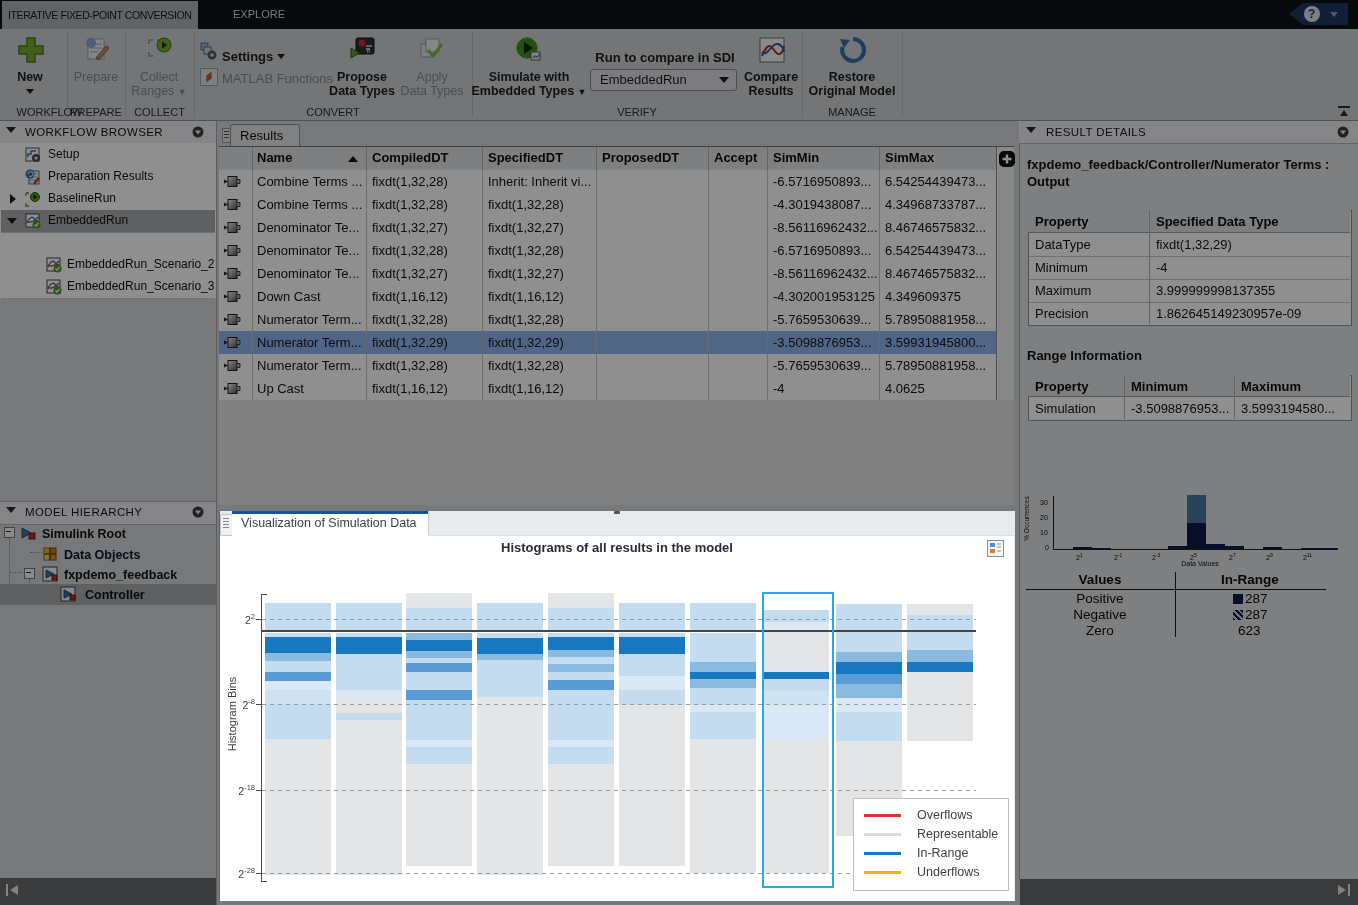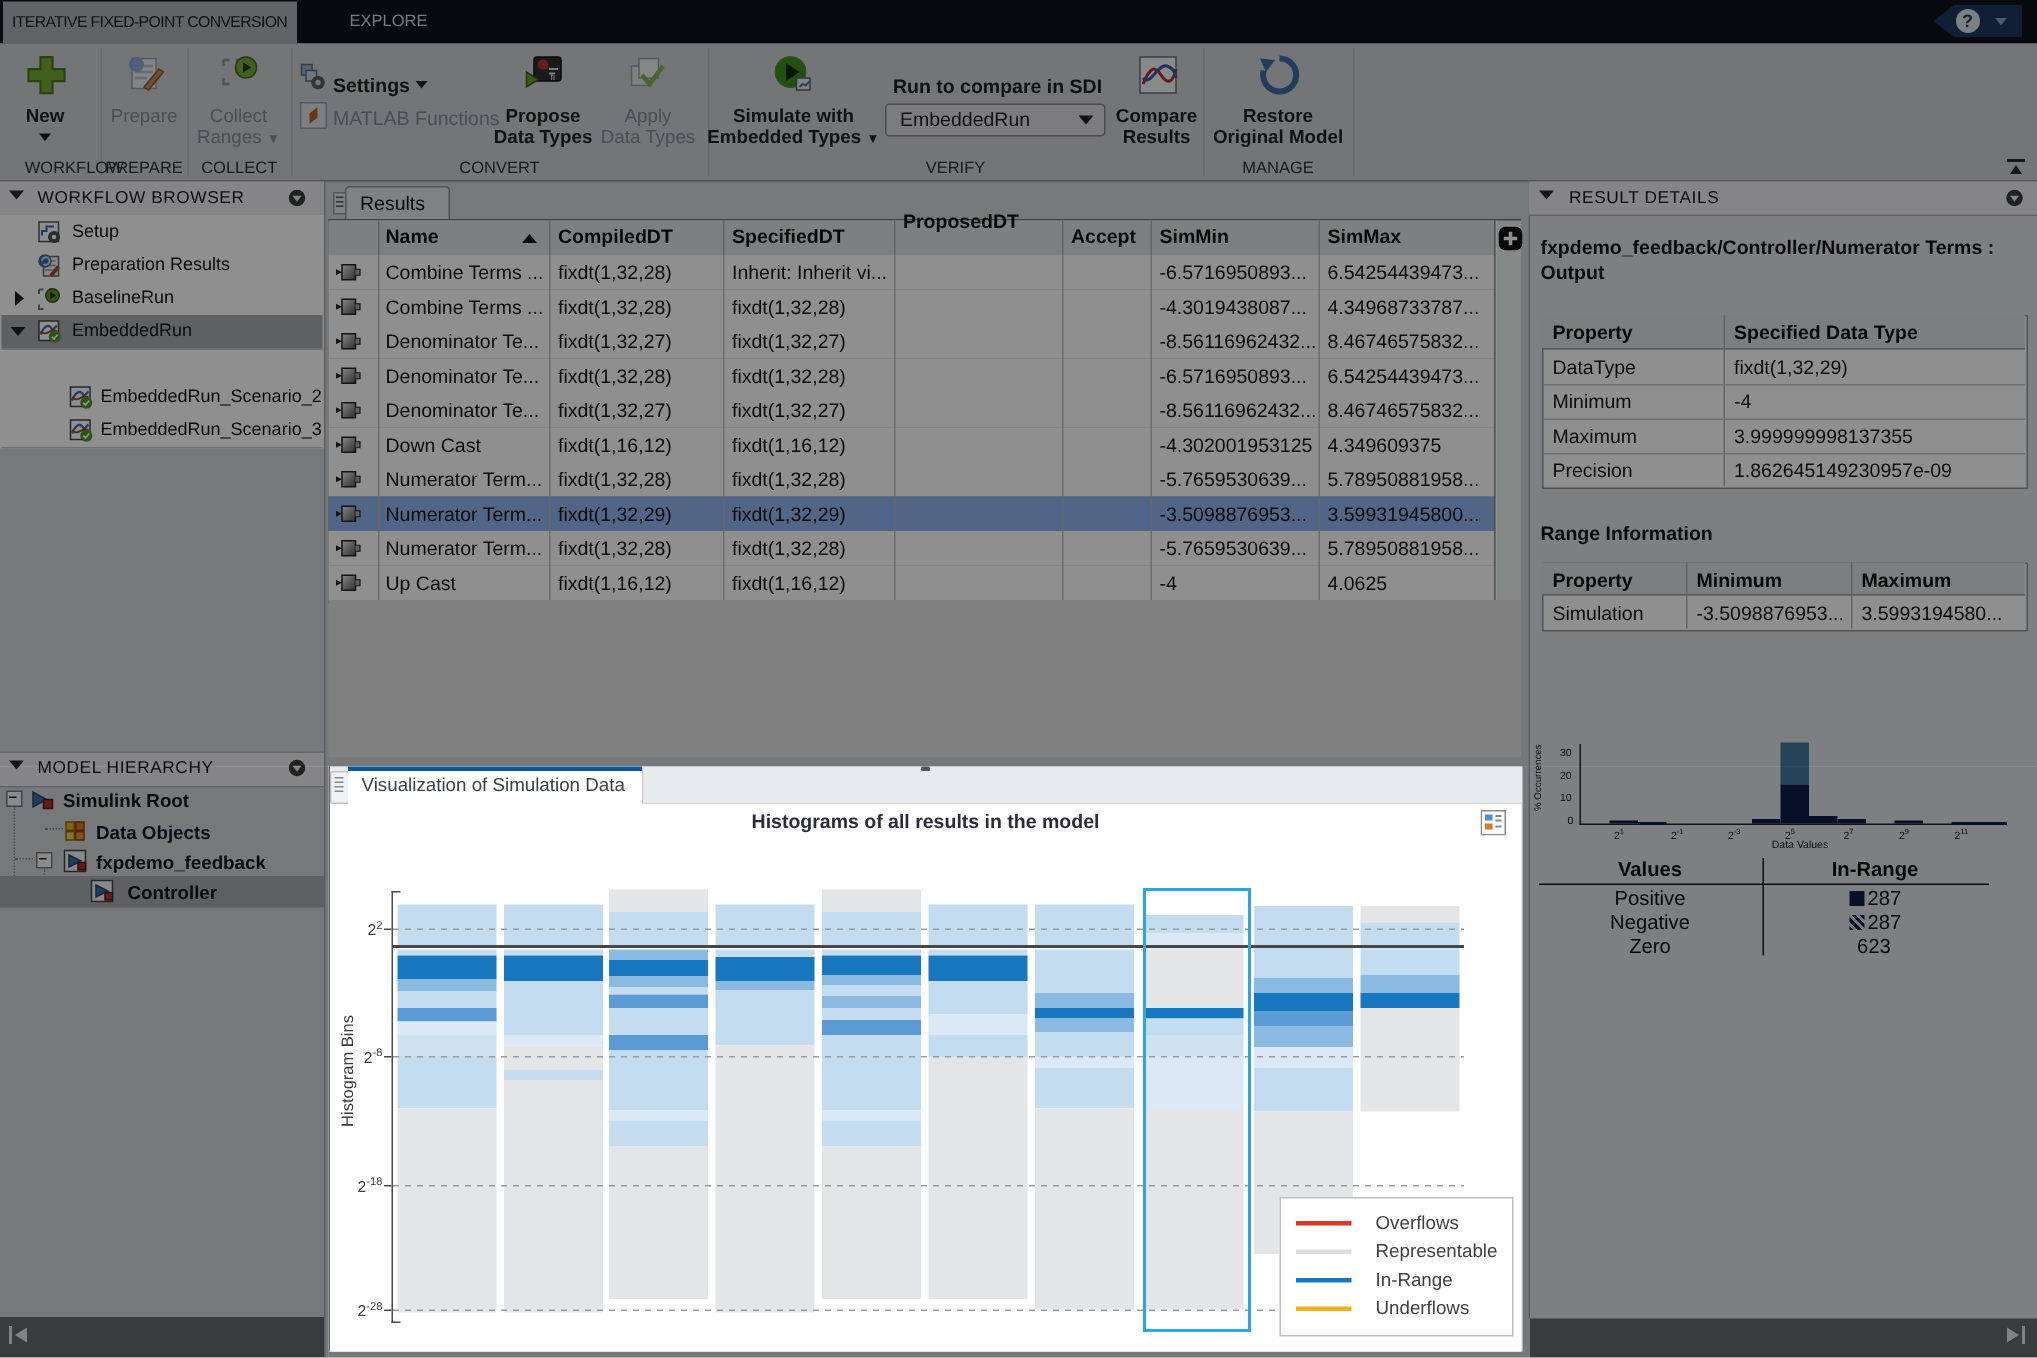--- a/index.html
+++ b/index.html
@@ -256,21 +256,21 @@
 <div class="a" style="left:997px;top:146px;width:17px;height:254px;background:#eff0f1;border-top:1px solid #777;"></div>
 
 <div class="a" style="left:219px;top:146px;width:778px;height:254px;background:#fff;border:1px solid #777;border-right:none;"></div>
 
 <div class="a" style="left:219px;top:147px;width:777px;height:23px;background:#e1e3e5;border-bottom:1px solid #9a9c9e;"></div>
 
 <div class="hcell" style="left:257px;top:150px;">Name</div>
 <div class="a" style="left:348px;top:156px;width:0;height:0;border-left:5px solid transparent;border-right:5px solid transparent;border-bottom:6px solid #111;"></div>
 <div class="hcell" style="left:372px;top:150px;">CompiledDT</div>
 <div class="hcell" style="left:488px;top:150px;">SpecifiedDT</div>
-<div class="hcell" style="left:602px;top:140px;text-align:center;">ProposedDT</div>
+<div class="hcell" style="left:602px;top:150px;text-align:center;">ProposedDT</div>
 <div class="hcell" style="left:714px;top:150px;">Accept</div>
 <div class="hcell" style="left:773px;top:150px;">SimMin</div>
 <div class="hcell" style="left:885px;top:150px;text-align:right;">SimMax</div>
 <div class="a" style="left:252px;top:147px;width:1px;height:253px;background:#b0b2b4;"></div>
 <div class="a" style="left:366px;top:147px;width:1px;height:253px;background:#b0b2b4;"></div>
 <div class="a" style="left:482px;top:147px;width:1px;height:253px;background:#b0b2b4;"></div>
 <div class="a" style="left:596px;top:147px;width:1px;height:253px;background:#b0b2b4;"></div>
 <div class="a" style="left:708px;top:147px;width:1px;height:253px;background:#b0b2b4;"></div>
 <div class="a" style="left:767px;top:147px;width:1px;height:253px;background:#b0b2b4;"></div>
 <div class="a" style="left:879px;top:147px;width:1px;height:253px;background:#b0b2b4;"></div>

